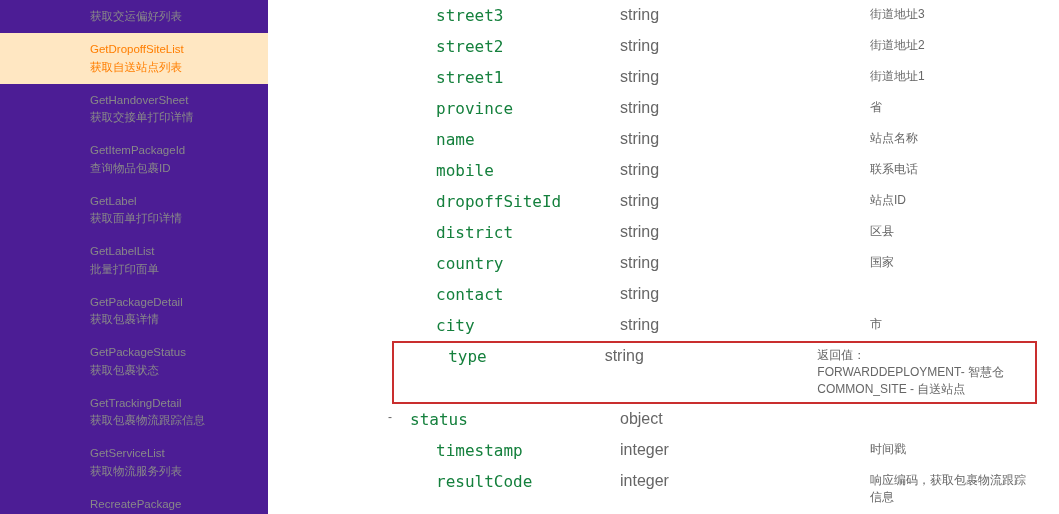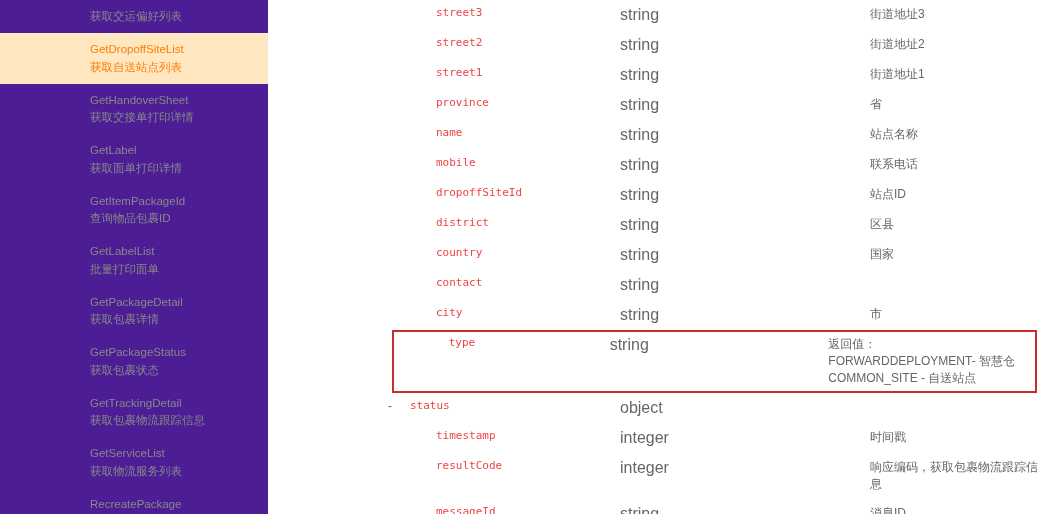--- a/index.html
+++ b/index.html
@@ -59,36 +59,36 @@
     }
     .col-toggle {
       width: 34px;
       text-align: center;
       color: #666;
       padding-right: 6px;
       font-size: 12px;
     }
     .col-name {
       width: 210px;
-      color: #ef4444;
-      font-size: 11px;
+      color: #15803d;
+      font-size: 16px;
       font-family: Consolas, Monaco, monospace;
     }
     .col-name.indent0 { padding-left: 0; }
     .col-name.indent1 { padding-left: 26px; }
     .col-type {
       width: 250px;
       color: #666;
       font-size: 16px;
     }
     .col-desc {
       flex: 1;
       color: #666;
       font-size: 12px;
-      padding-right: 20px;
+      padding-right: 31px;
     }
     .param-row.highlighted {
       border: 2px solid #c92e2e;
       margin: 0 22px 0 16px;
       padding-top: 4px;
       padding-bottom: 4px;
     }
     .param-row.highlighted .col-toggle { width: 32px; }
     .col-desc .ret-label { display: block; }
     .col-desc .ret-line { display: block; white-space: nowrap; }
@@ -104,26 +104,26 @@
       </div>
       <div class="sidebar-item active">
         <span class="api-name">GetDropoffSiteList</span>
         <span class="api-desc">获取自送站点列表</span>
       </div>
       <div class="sidebar-item">
         <span class="api-name">GetHandoverSheet</span>
         <span class="api-desc">获取交接单打印详情</span>
       </div>
       <div class="sidebar-item">
+        <span class="api-name">GetItemPackageId</span>
+        <span class="api-desc">查询物品包裹ID</span>
+      </div>
+      <div class="sidebar-item">
         <span class="api-name">GetLabel</span>
         <span class="api-desc">获取面单打印详情</span>
-      </div>
-      <div class="sidebar-item">
-        <span class="api-name">GetItemPackageId</span>
-        <span class="api-desc">查询物品包裹ID</span>
       </div>
       <div class="sidebar-item">
         <span class="api-name">GetLabelList</span>
         <span class="api-desc">批量打印面单</span>
       </div>
       <div class="sidebar-item">
         <span class="api-name">GetPackageDetail</span>
         <span class="api-desc">获取包裹详情</span>
       </div>
       <div class="sidebar-item">

